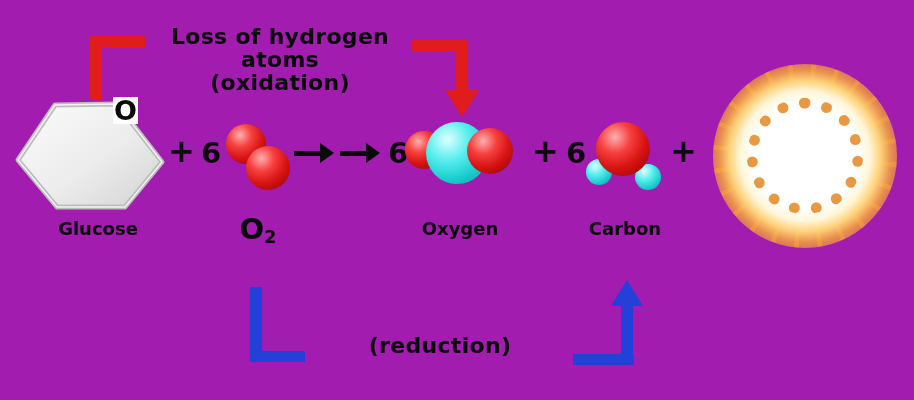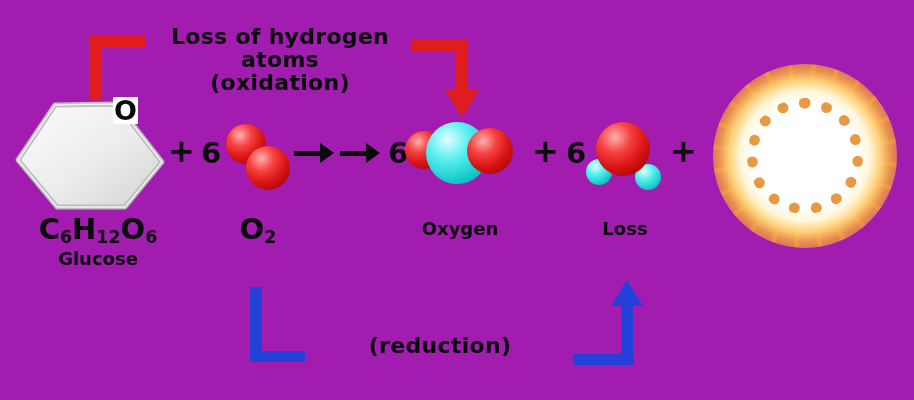--- a/index.html
+++ b/index.html
@@ -145,30 +145,29 @@
 
   <span class="plus" style="left:670px; top:135px;">+</span>
 
   <div class="burst">
     <div class="rays"></div>
     <div class="core"></div>
     <div class="clumps"></div>
   </div>
 
   <div class="term-label" style="left:17px; top:214px; width:162px;">
-    <div class="formula"><span>C</span><sub>6</sub><span>H</span><sub>12</sub><span>O</span><sub>6</sub></div>
     <div class="name">Glucose</div>
   </div>
 
   <div class="term-label" style="left:185px; top:214px; width:146px;text-align:center;">
     <div class="formula"><span>O</span><sub>2</sub></div>
   </div>
 
   <div class="term-label" style="left:390px; top:214px; width:140px;">
     <div class="name">Oxygen</div>
   </div>
 
   <div class="term-label" style="left:560px; top:214px; width:130px;">
-    <div class="name">Loss</div>
+    <div class="name">Carbon</div>
   </div>
 
 
 </div>
 
 </body></html>

